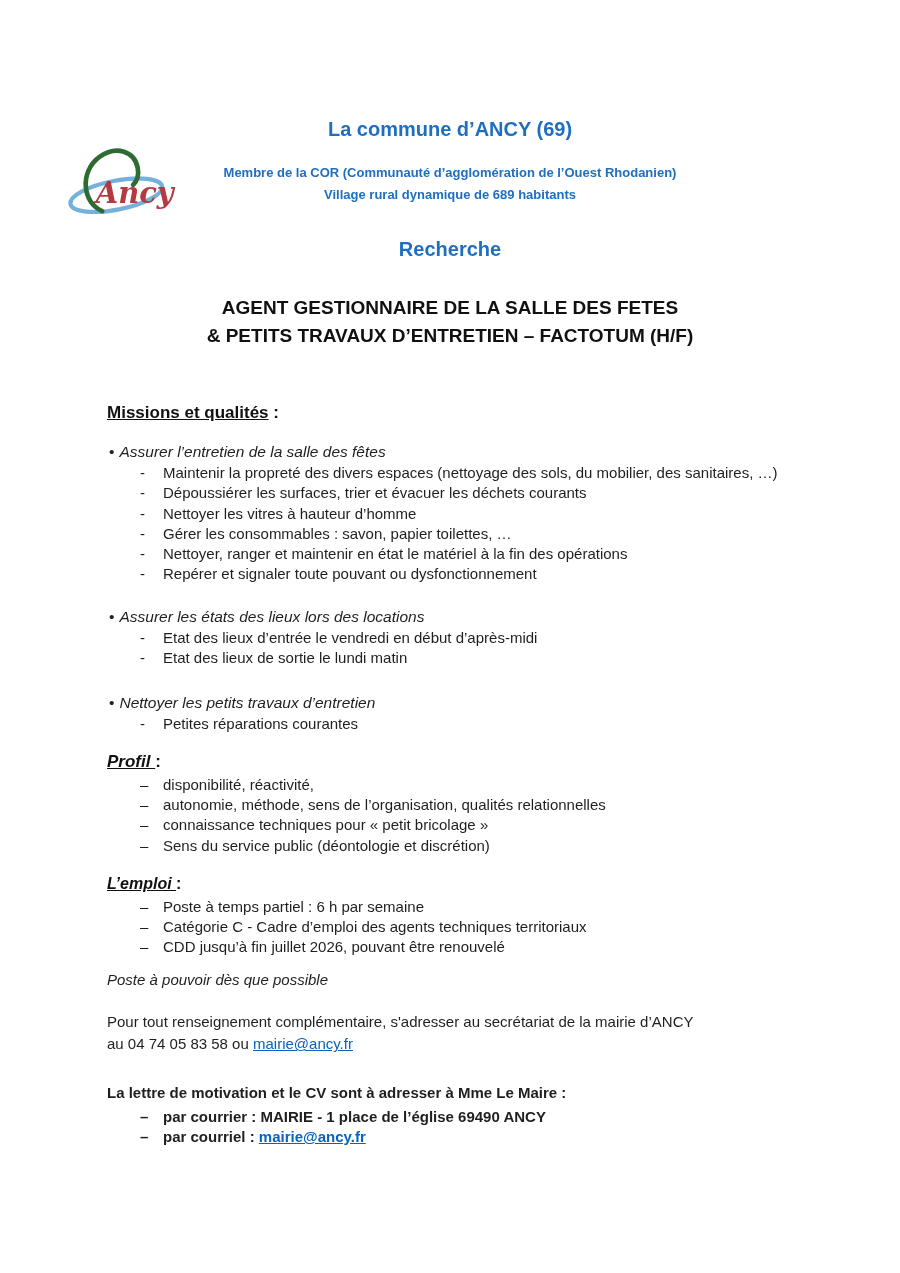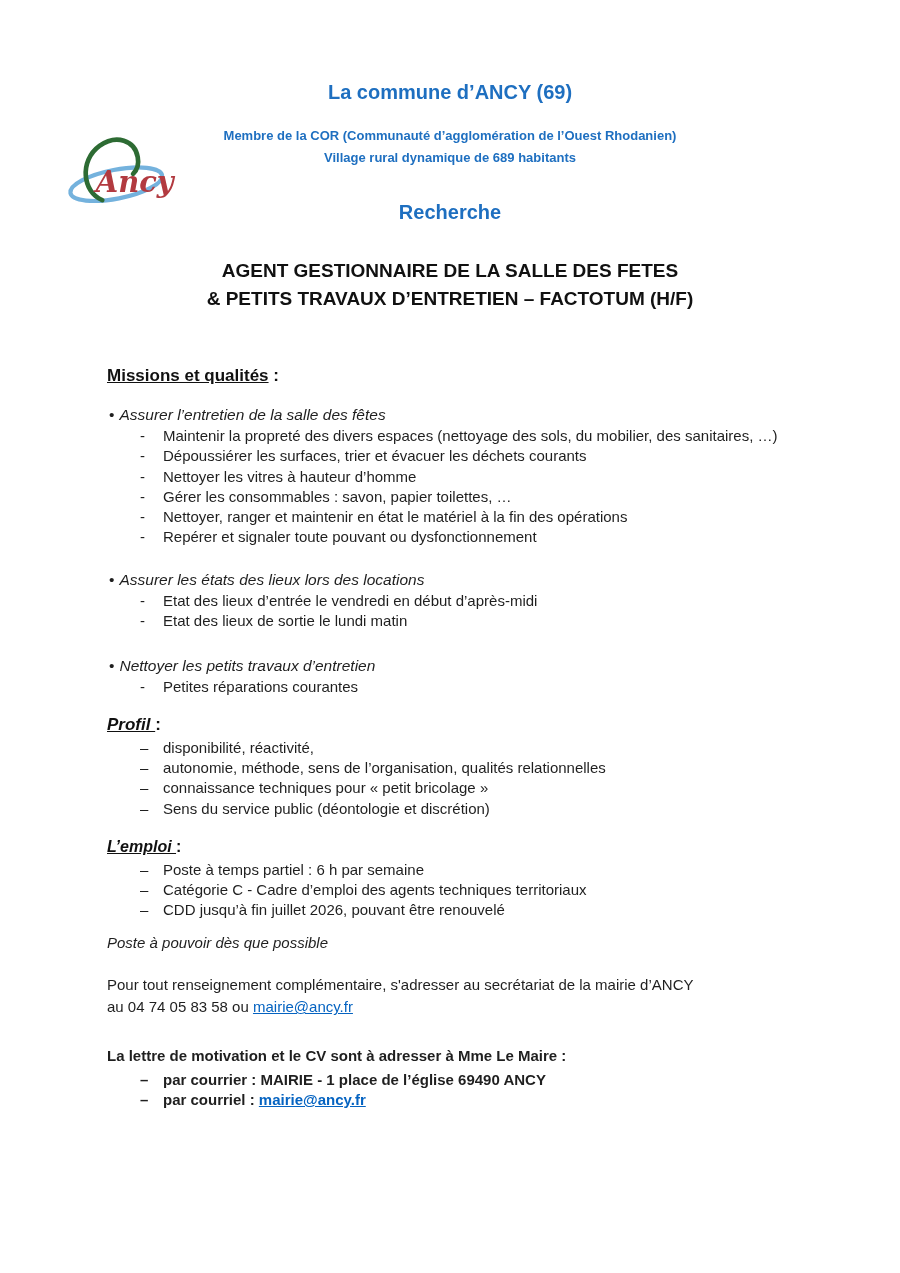--- a/index.html
+++ b/index.html
@@ -7,26 +7,26 @@
   body {
     width:900px; height:1273px;
     font-family:"Liberation Sans", sans-serif;
     color:#1f1f1f;
     position:relative;
     overflow:hidden;
   }
   .page { position:relative; width:900px; height:1273px; background:#fff; }
 
   
-  .logo { position:absolute; left:64px; top:55px; width:112px; height:78px; }
+  .logo { position:absolute; left:64px; top:29px; width:112px; height:78px; }
 
   
   .hdr { text-align:center; }
   .title-commune {
-    margin-top:79px;
+    margin-top:116px;
     font-size:20px; font-weight:bold; color:#1e6fc0;
     line-height:26px;
   }
   .subtitles {
     margin-top:20px;
     font-size:13px; font-weight:bold; color:#1e6fc0;
     line-height:22px;
   }
   .recherche {
     margin-top:30px;

